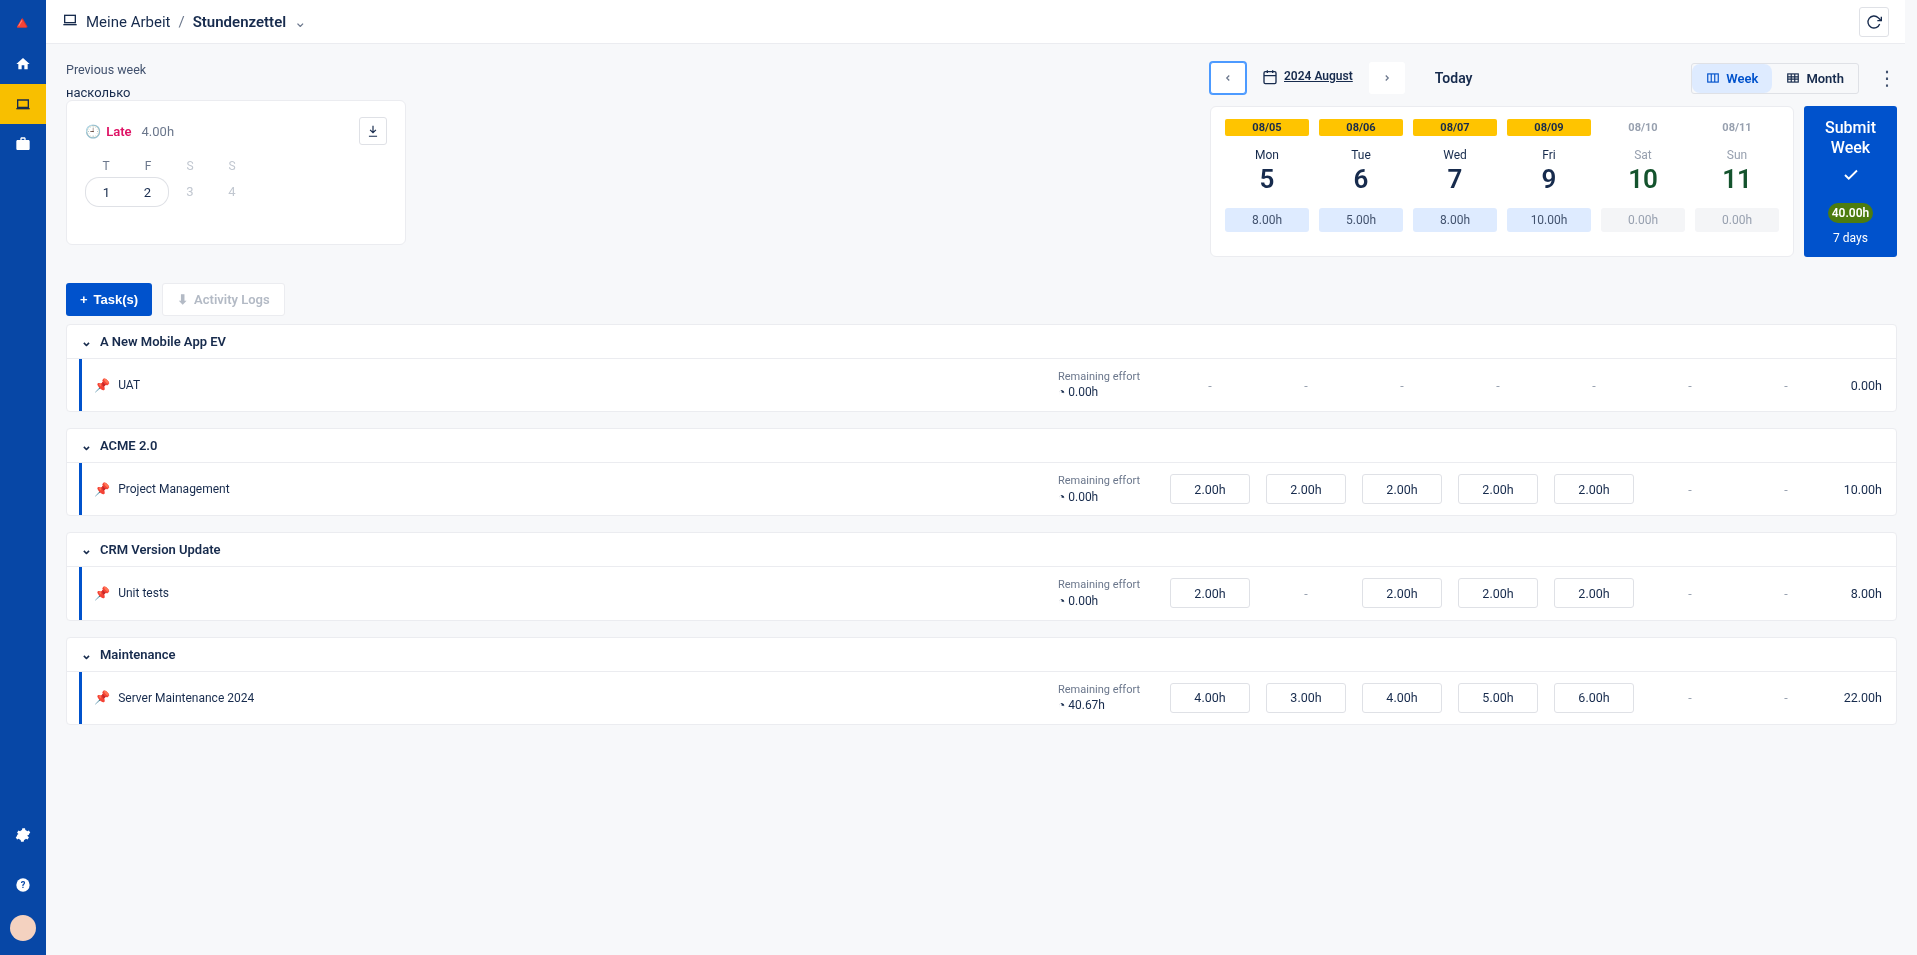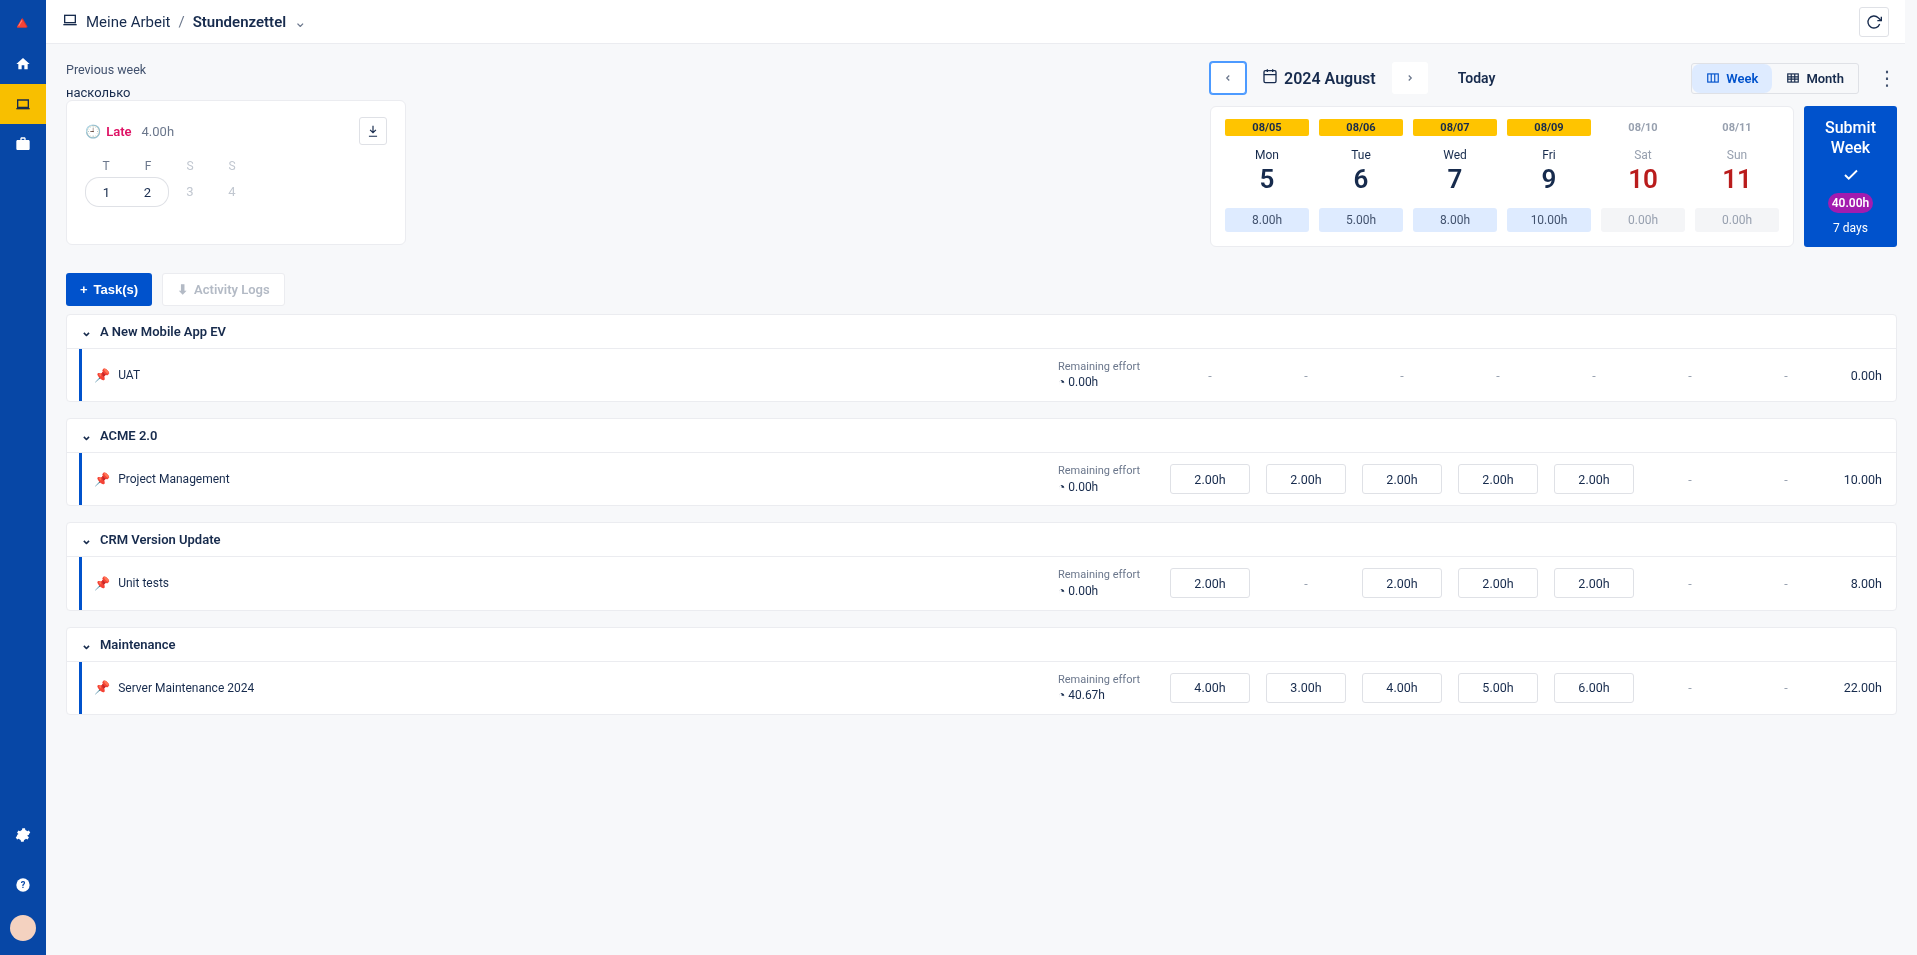--- a/index.html
+++ b/index.html
@@ -31,41 +31,41 @@
 .tiny-head{text-align:center;color:#c1c7d0;font-size:12px;}
 .tiny-head.dark{color:#6b778c;}
 .tiny-cell{text-align:center;height:30px;line-height:30px;color:#c1c7d0;font-size:13px;}
 .tiny-cell.sel{color:#172b4d;border-top:1px solid #dfe1e6;border-bottom:1px solid #dfe1e6;}
 .tiny-cell.sel.first{border-left:1px solid #dfe1e6;border-radius:14px 0 0 14px;}
 .tiny-cell.sel.last{border-right:1px solid #dfe1e6;border-radius:0 14px 14px 0;}
 .right-col{display:flex;flex-direction:column;gap:12px;}
 .nav-row{display:flex;align-items:center;gap:10px;justify-content:flex-end;}
 .arrow-btn{width:36px;height:32px;border:1px solid #dfe1e6;border-radius:3px;background:#fff;display:flex;align-items:center;justify-content:center;cursor:pointer;}
 .arrow-btn.focused{border-color:#4c9aff;box-shadow:0 0 0 1px #4c9aff;}
-.month-label{display:flex;align-items:center;gap:6px;font-weight:600;font-size:16px;padding:0 6px;}
+.month-label{display:flex;align-items:flex-start;gap:6px;font-weight:600;font-size:12px;padding:0 6px;text-decoration:underline;}
 .today{font-weight:600;font-size:14px;margin-left:20px;}
 .view-toggle{display:flex;border:1px solid #dfe1e6;border-radius:3px;overflow:hidden;margin-left:auto;}
 .tab{padding:7px 14px;display:flex;align-items:center;gap:6px;font-size:13px;font-weight:600;cursor:pointer;border-radius:8px;}
 .tab.active{background:#deebff;color:#0052cc;}
 .dots{margin-left:8px;font-size:20px;cursor:pointer;color:#42526e;}
 .week-wrap{display:flex;gap:10px;}
 .days-grid{display:flex;gap:10px;border:1px solid #ebecf0;border-radius:6px;background:#fff;padding:12px 14px;}
 .day-col{width:84px;display:flex;flex-direction:column;align-items:center;}
 .day-date{font-size:11px;font-weight:700;background:#ffc400;color:#172b4d;border-radius:2px;padding:2px 0;width:100%;text-align:center;}
 .day-date.muted{background:transparent;color:#97a0af;}
 .day-name{font-size:12px;margin-top:12px;color:#172b4d;}
 .day-name.muted{color:#97a0af;}
 .day-num{font-size:26px;font-weight:600;margin-top:2px;}
-.day-num.muted{color:#b91c1c;}
+.day-num.muted{color:#14532d;}
 .day-hours{font-size:12px;margin-top:14px;padding:5px 10px;border-radius:3px;background:#deebff;color:#42526e;width:100%;text-align:center;}
 .day-hours.muted{background:#f4f5f7;color:#97a0af;}
 .submit-card{width:93px;background:#0052cc;color:#fff;border-radius:3px;display:flex;flex-direction:column;align-items:center;justify-content:center;gap:6px;padding:12px 6px;cursor:pointer;}
 .submit-title{font-size:16px;text-align:center;font-weight:500;line-height:1.25;}
 .chk{margin-top:2px;}
-.hours-badge{background:#a21caf;color:#fff;border-radius:10px;padding:3px 4px;font-size:12px;font-weight:600;}
+.hours-badge{background:#4d7c0f;color:#fff;border-radius:10px;padding:3px 4px;font-size:12px;margin-top:10px;font-weight:600;}
 .days-count{font-size:12px;margin-top:2px;}
 .btn-row{display:flex;gap:10px;margin-top:26px;margin-bottom:8px;}
 .btn-primary{background:#0052cc;color:#fff;border:none;padding:8px 14px;border-radius:3px;font-weight:600;font-size:13px;cursor:pointer;display:flex;align-items:center;gap:6px;}
 .btn-muted{background:#fff;border:1px solid #ebecf0;color:#b3bac5;padding:8px 14px;border-radius:3px;font-weight:600;font-size:13px;display:flex;align-items:center;gap:6px;}
 .group{border:1px solid #ebecf0;border-radius:4px;background:#fff;margin-bottom:16px;}
 .group-head{padding:9px 14px;display:flex;align-items:center;gap:8px;font-weight:600;font-size:13px;border-bottom:1px solid #ebecf0;}
 .task-row{display:flex;align-items:center;border-left:3px solid #0052cc;margin-left:12px;padding:10px 0 10px 12px;}
 .pin{color:#dfe1e6;margin-right:8px;}
 .task-name{font-size:12px;}
 .effort{margin-left:auto;flex:0 0 112px;font-size:11px;color:#6b778c;line-height:1.4;padding-right:8px;}

